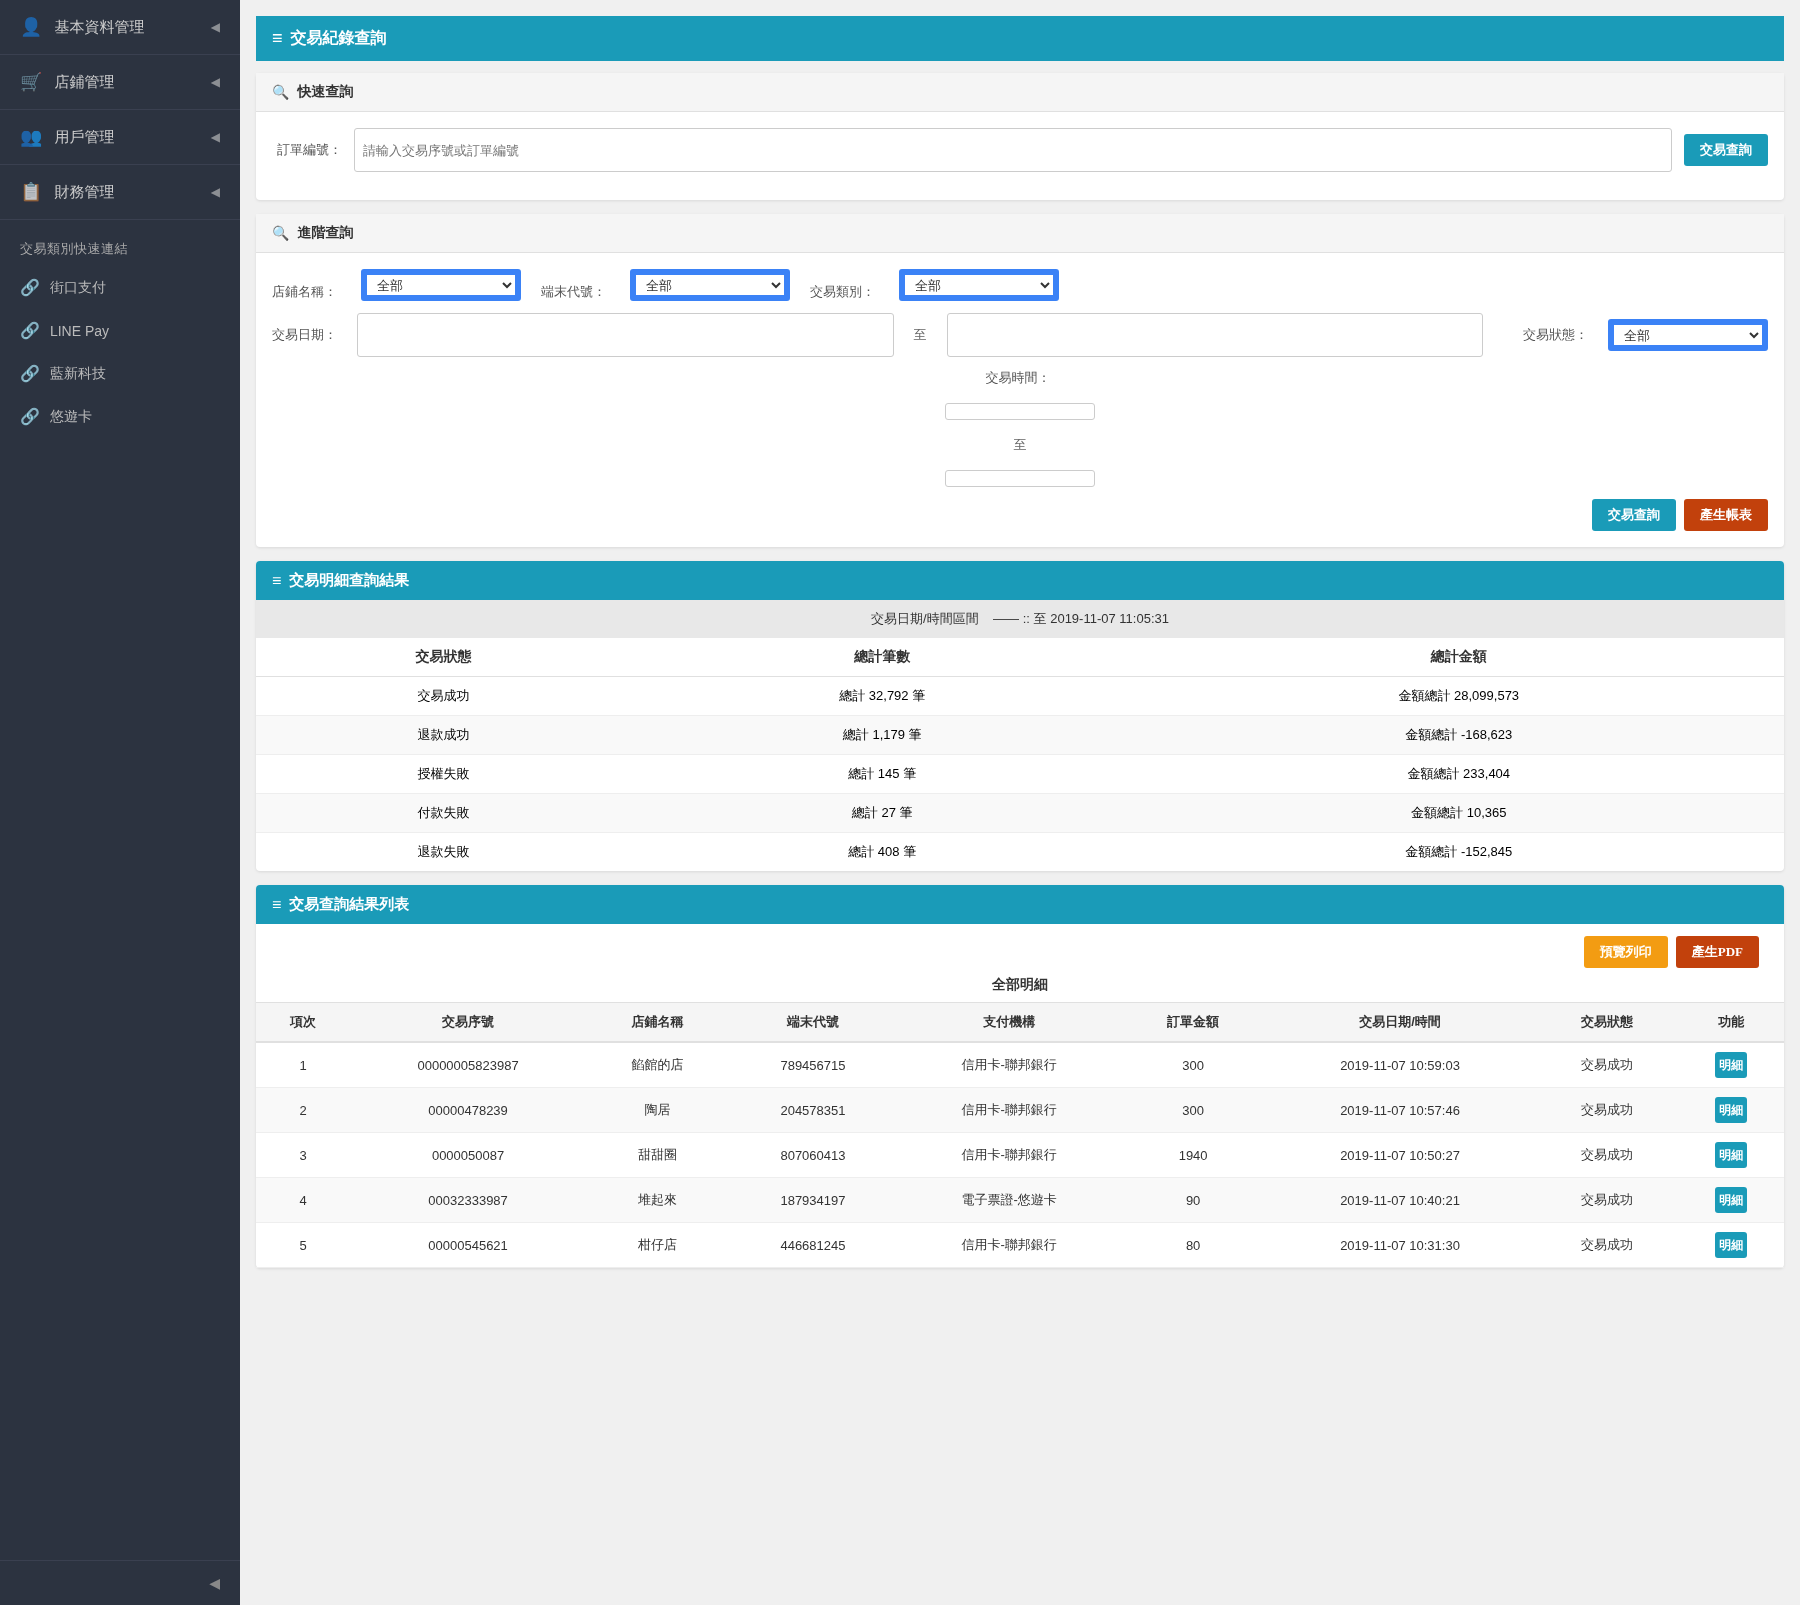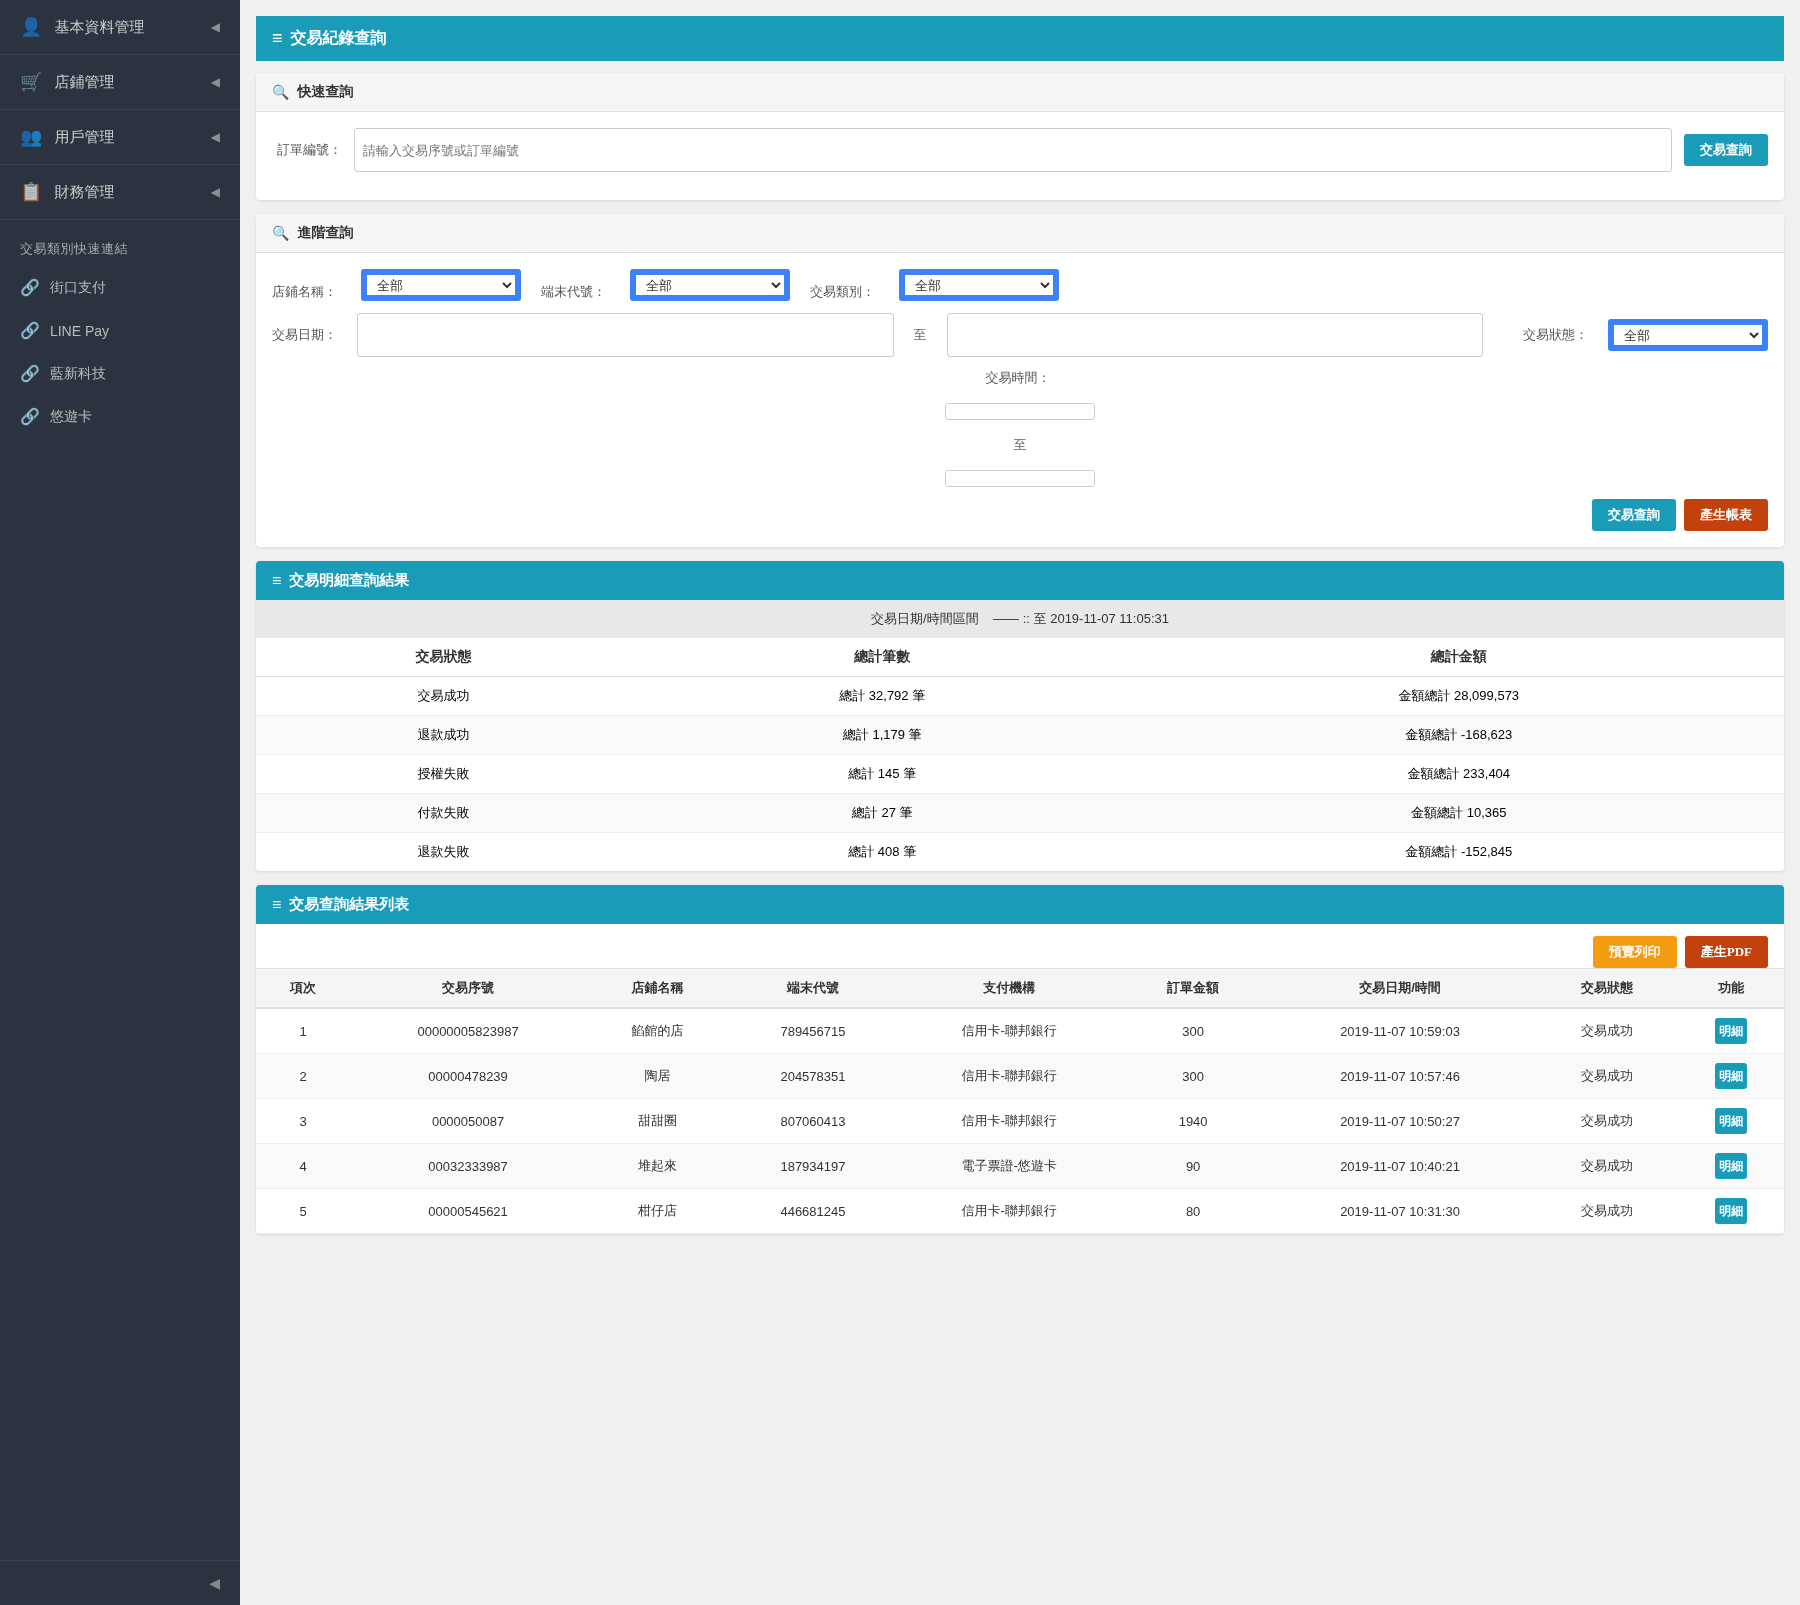--- a/index.html
+++ b/index.html
@@ -186,21 +186,21 @@
     .summary-table td {
       padding: 10px 16px;
       text-align: center;
       font-size: 13px;
       border-bottom: 1px solid #eee;
     }
     .summary-table tr:nth-child(even) td { background: #f9f9f9; }
     .summary-table tr:last-child td { border-bottom: none; }
 
     
-    .results-actions { display: flex; justify-content: flex-end; gap: 8px; padding: 12px 16px 0; }
+    .results-actions { display: flex; justify-content: flex-end; gap: 8px; padding: 12px 25px 0; }
     .results-subtitle { text-align: center; font-size: 14px; font-weight: bold; color: #333; padding: 8px 0; }
     .results-table {
       width: 100%;
       border-collapse: collapse;
       font-size: 13px;
     }
     .results-table th {
       background: #f5f5f5;
       padding: 10px 12px;
       text-align: center;
@@ -394,20 +394,21 @@
   <div class="section-panel">
     <div class="section-header">
       <span class="menu-icon">≡</span>
       <span>交易查詢結果列表</span>
     </div>
     <div class="section-body">
       <div class="results-actions">
         <button class="btn btn-orange">預覽列印</button>
         <button class="btn btn-success">產生PDF</button>
       </div>
+      <div class="results-subtitle">全部明細</div>
       <table class="results-table">
         <thead>
           <tr id="results-thead-row">
               <th>項次</th>
               <th>交易序號</th>
               <th>店鋪名稱</th>
               <th>端末代號</th>
               <th>支付機構</th>
               <th>訂單金額</th>
               <th>交易日期/時間</th>

